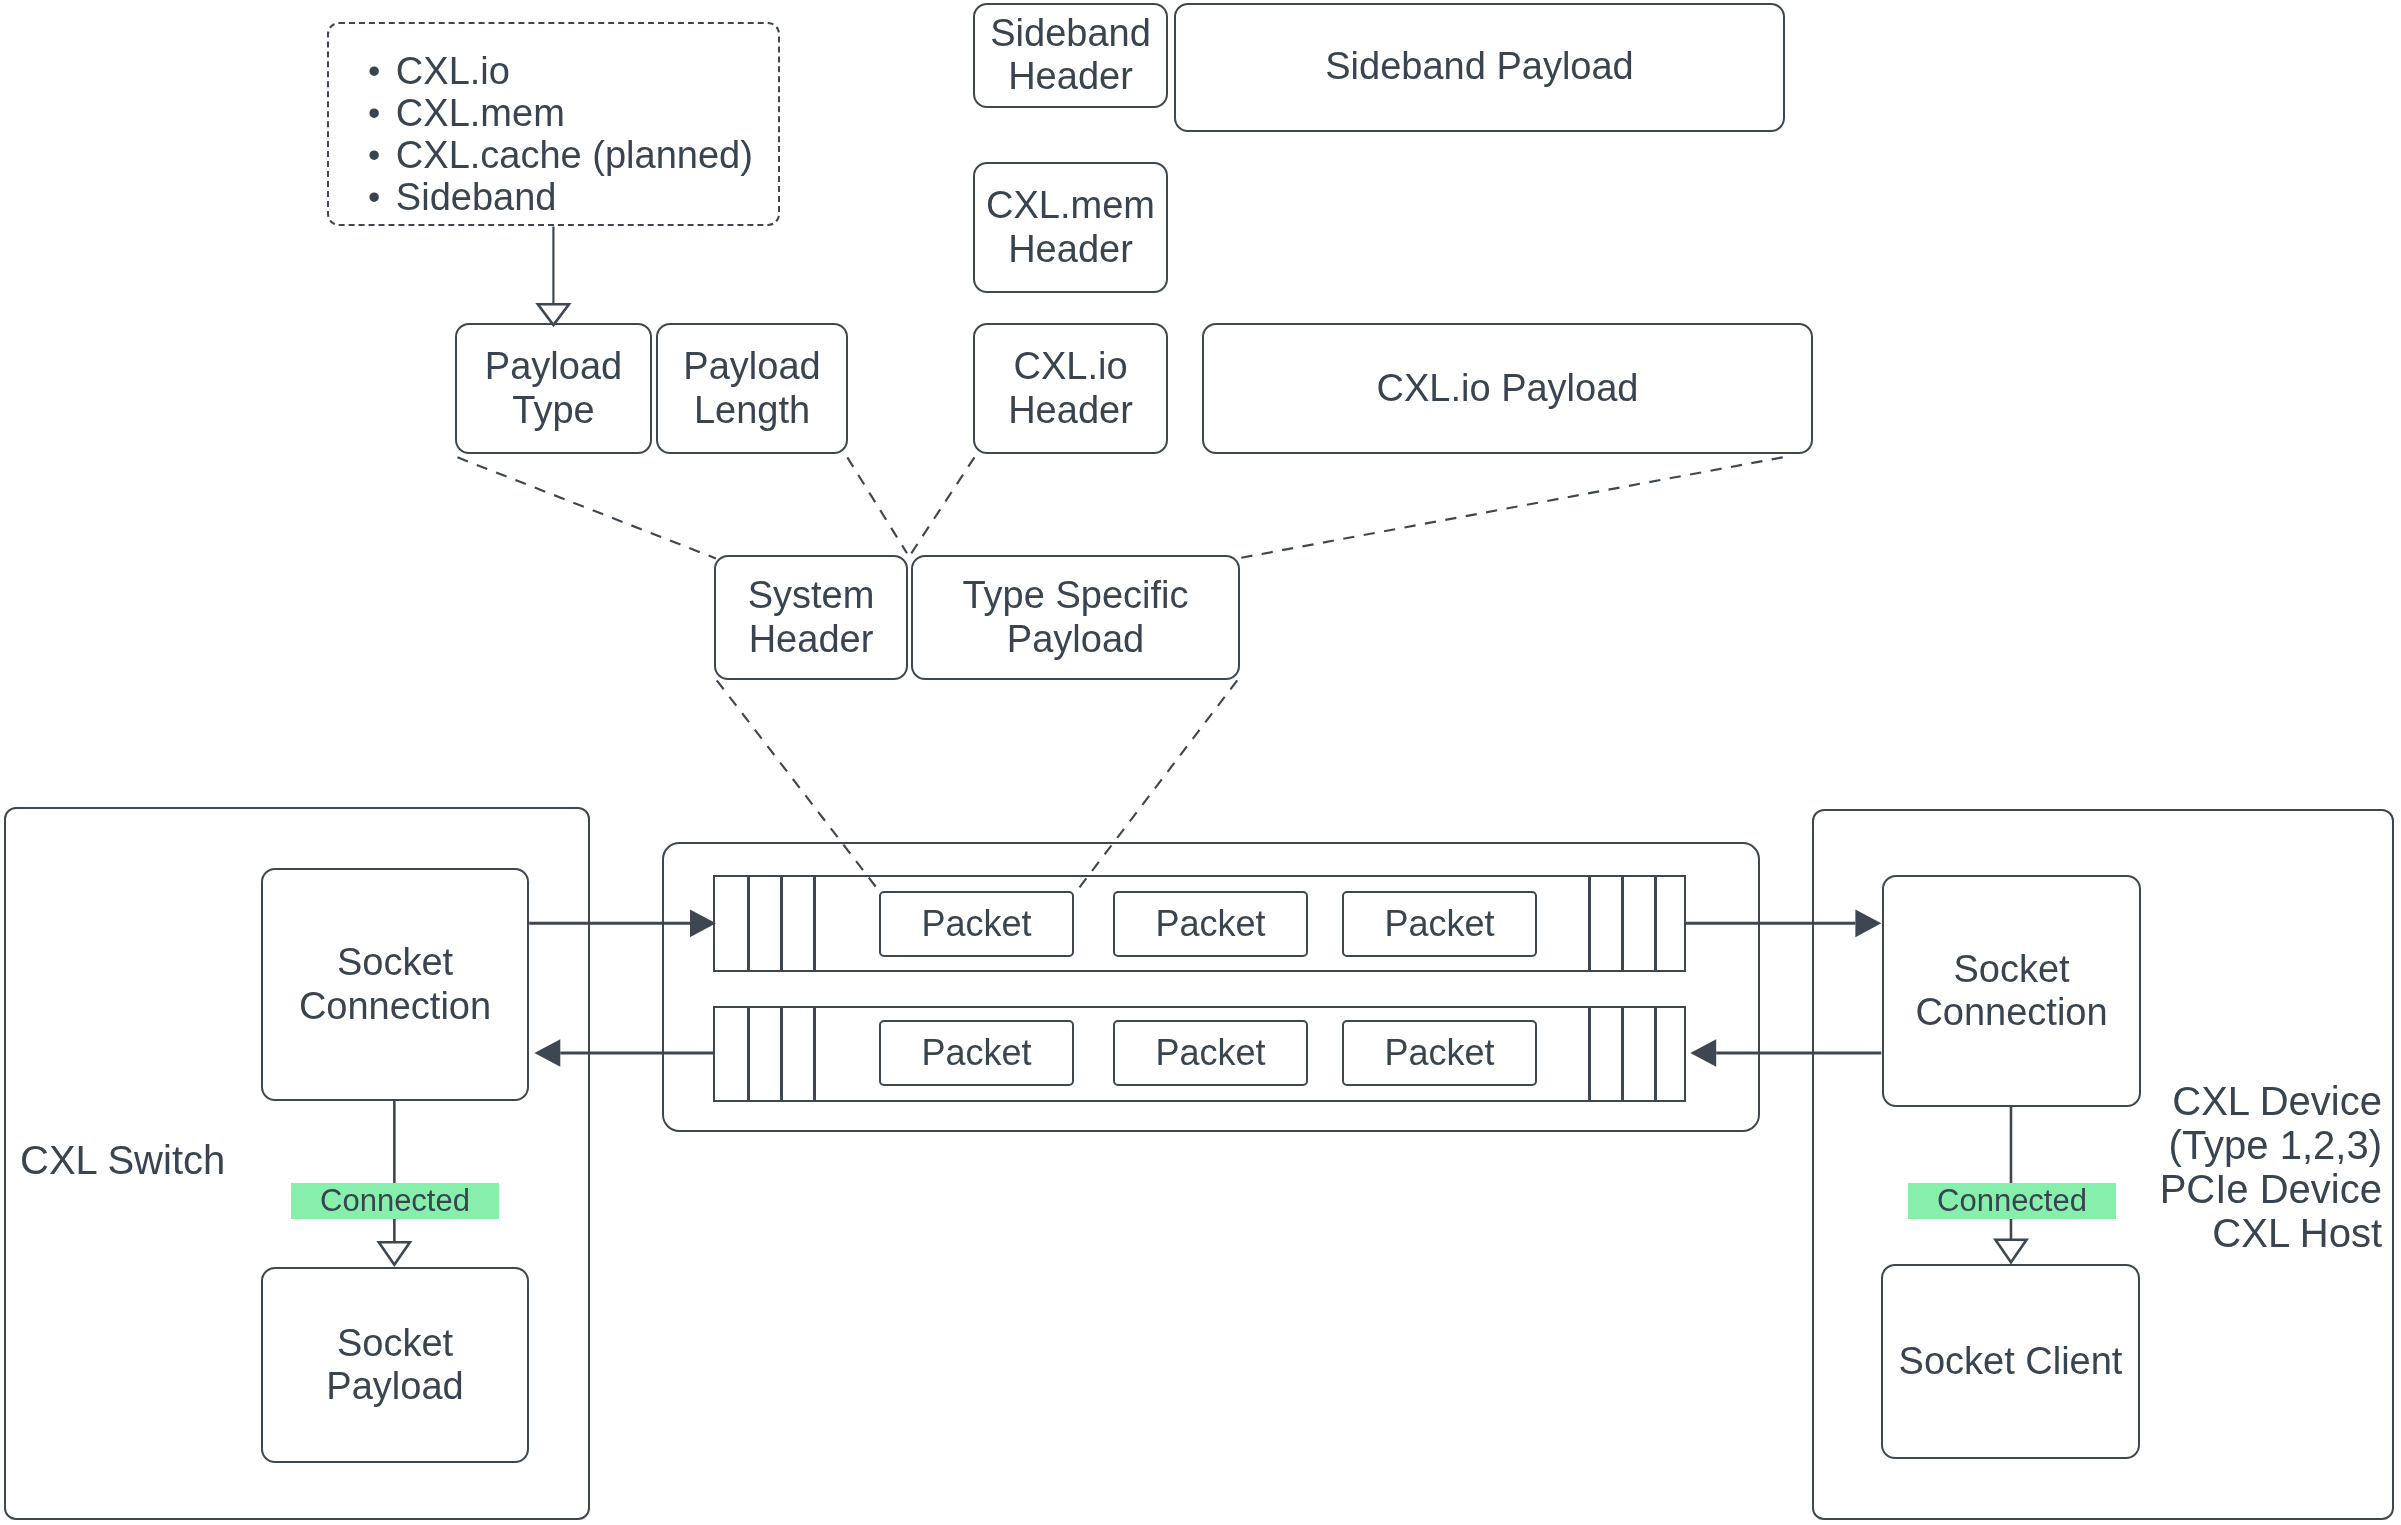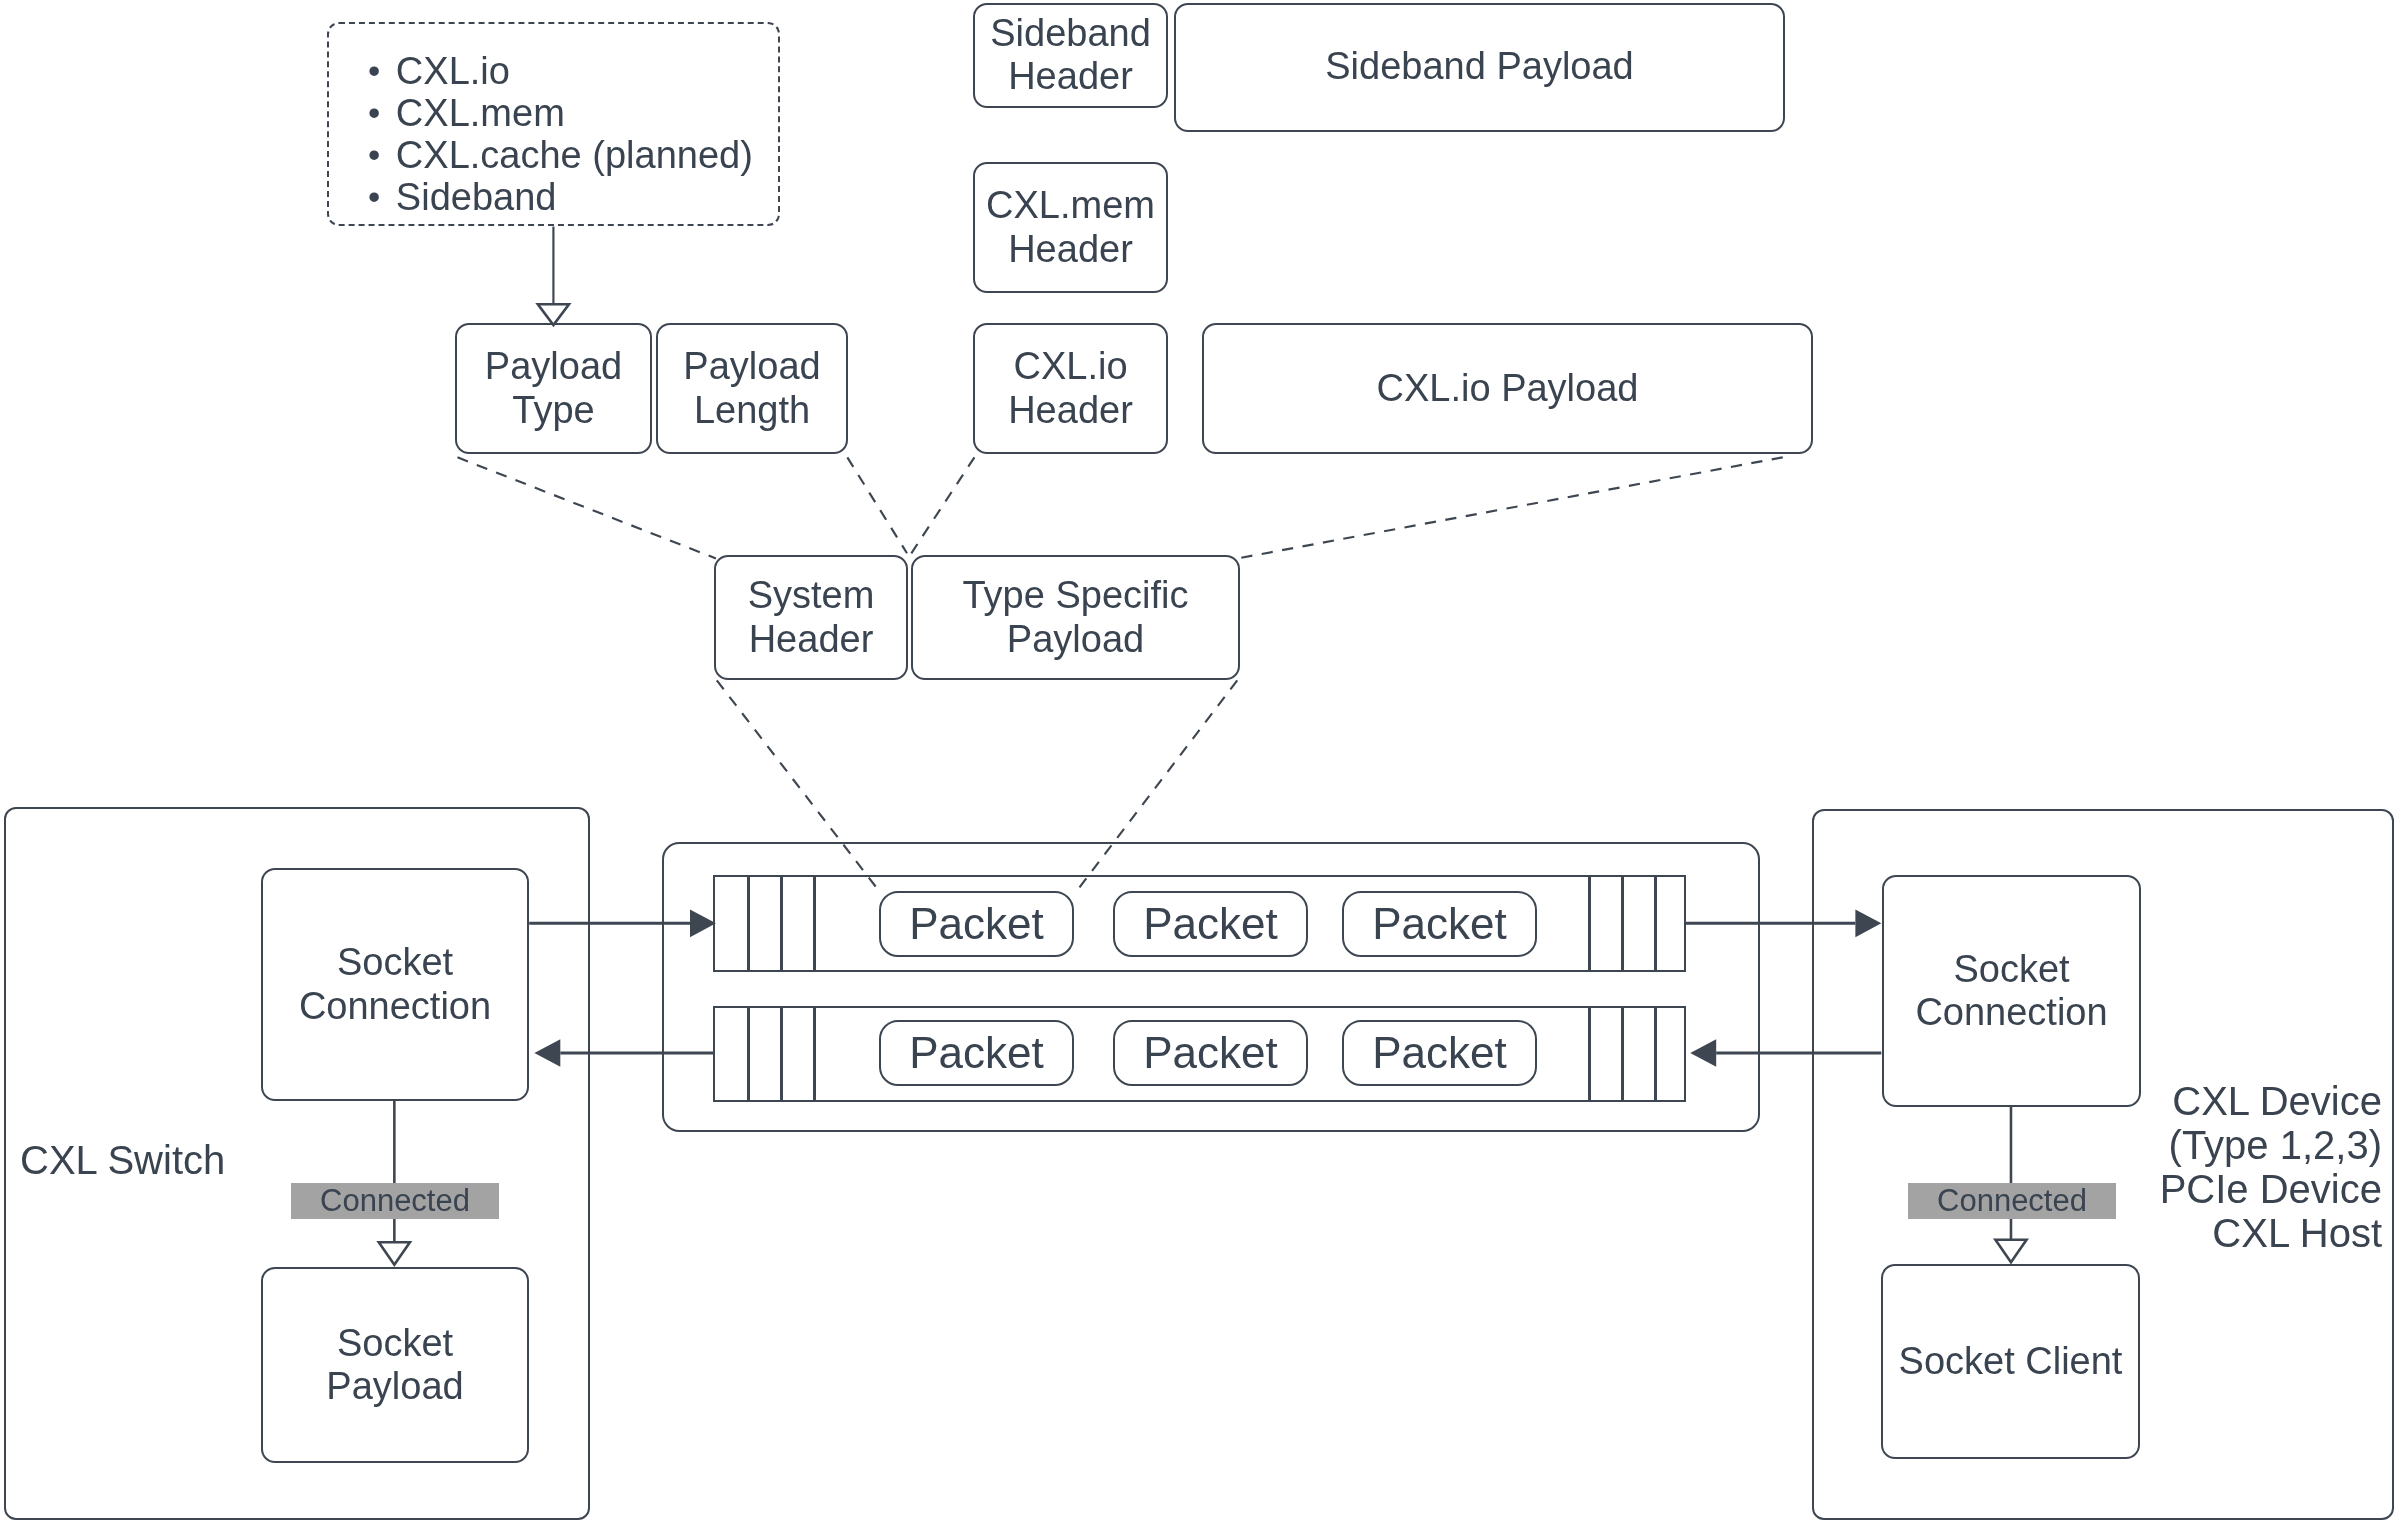--- a/index.html
+++ b/index.html
@@ -59,41 +59,41 @@
   .stripe{
     position:absolute;
     top:0;bottom:0;
     width:2.6px;
     background:var(--stroke);
   }
   .packet{
     position:absolute;
     box-sizing:border-box;
     border:2.6px solid var(--stroke);
-    border-radius:19px;
+    border-radius:5px;
     background:#ffffff;
     display:flex;align-items:center;justify-content:center;
-    font-size:44px;
+    font-size:36px;
     z-index:3;
   }
   svg.wires{
     position:absolute;left:0;top:0;
     width:2401px;height:1525px;
     z-index:2;
   }
   svg .solidline{stroke:var(--stroke);stroke-width:3.5;fill:none;}
   svg .dashline{stroke:var(--stroke);stroke-width:2.5;fill:none;stroke-dasharray:13 11;}
   svg .head-filled{fill:var(--stroke);stroke:none;}
   svg .head-open{fill:#ffffff;stroke:var(--stroke);stroke-width:3;}
   .edge-label{
     position:absolute;
     width:208px;
     text-align:center;
     font-size:31px;
-    background:#a3a3a3;
+    background:#86efac;
     z-index:3;
   }
   .side-label{
     position:absolute;
     font-size:40px;
     z-index:1;
   }
   .annotation{
     position:absolute;
     right:19px;top:1079px;

